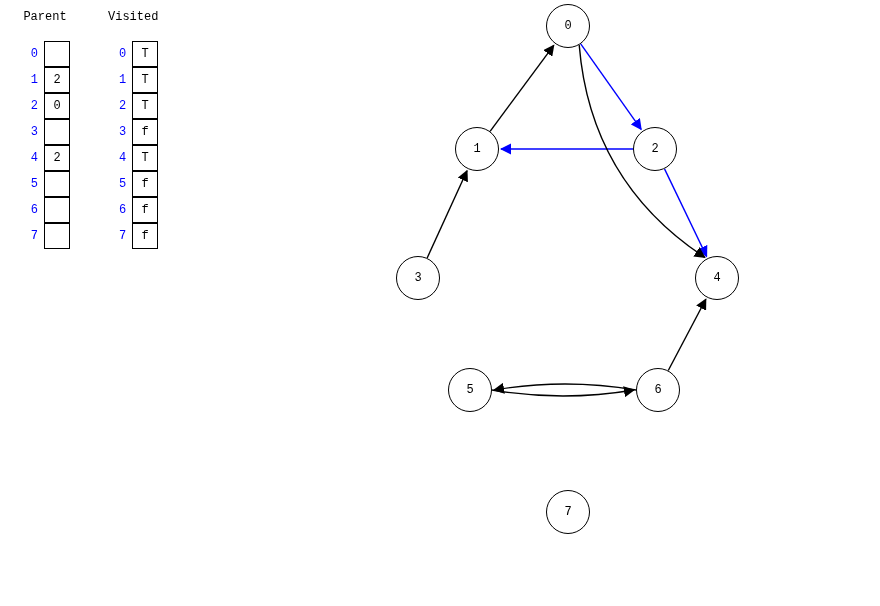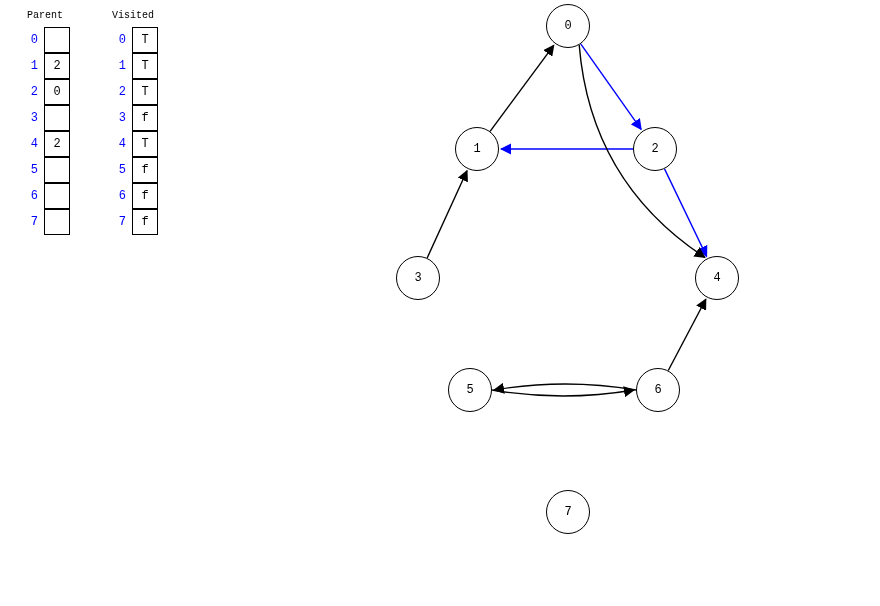--- a/index.html
+++ b/index.html
@@ -20,23 +20,23 @@
     left: 20px;
     display: flex;
     gap: 38px;
   }
   .table-col {
     display: flex;
     flex-direction: column;
     align-items: center;
   }
   .table-title {
-    margin-bottom: 6px;
-    font-family: "Courier New", Courier, monospace;
-    font-size: 10px;
+    margin-bottom: 17px;
+    font-family: "Courier New", Courier, monospace;
+    font-size: 12px;
   }
   .rows {
     display: flex;
     flex-direction: column;
   }
   .row {
     display: flex;
     align-items: center;
     height: 26px;
   }

